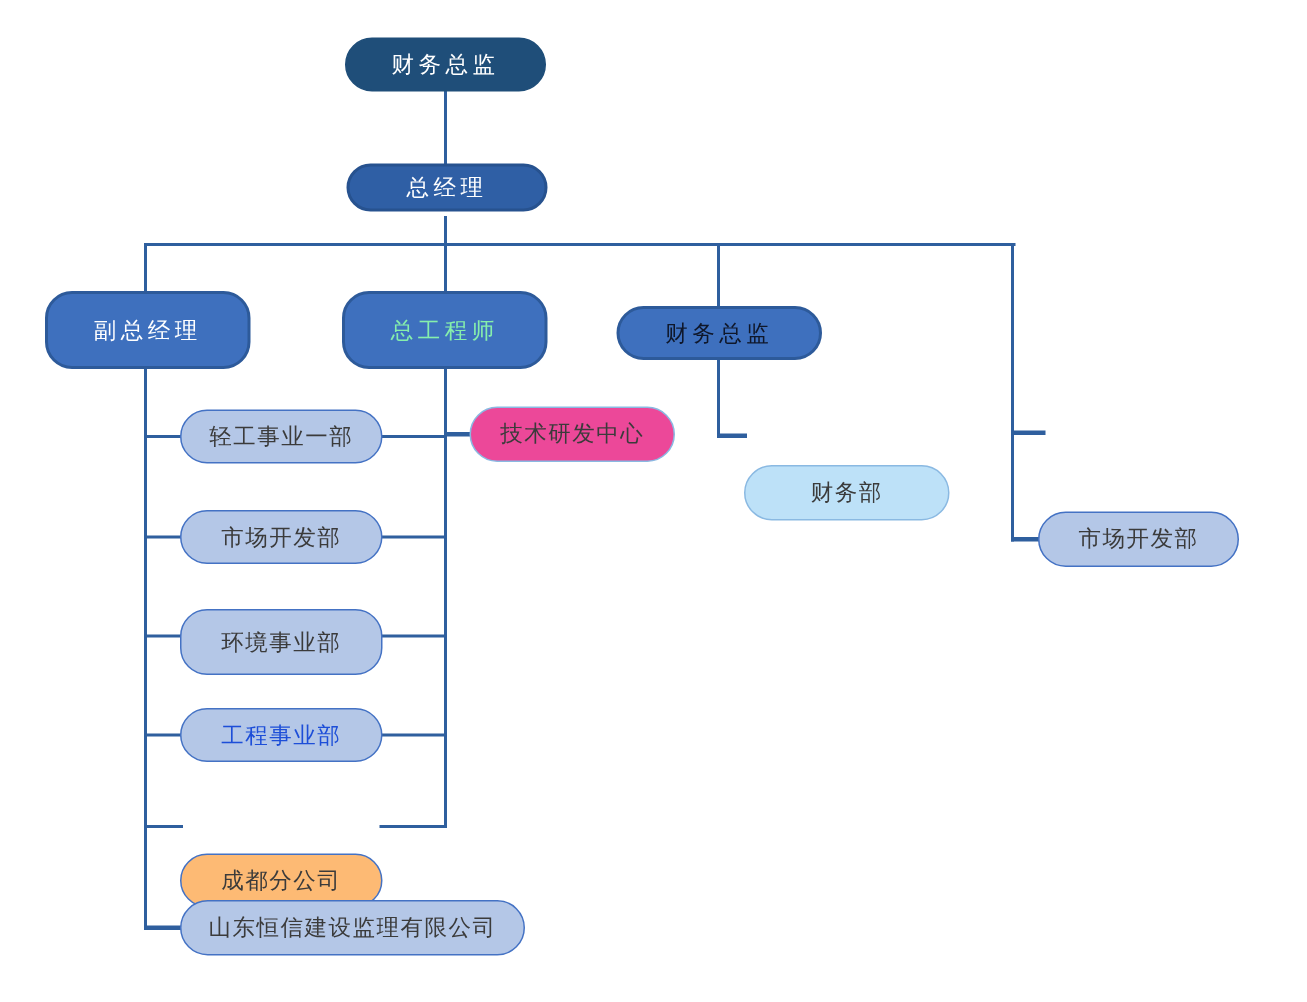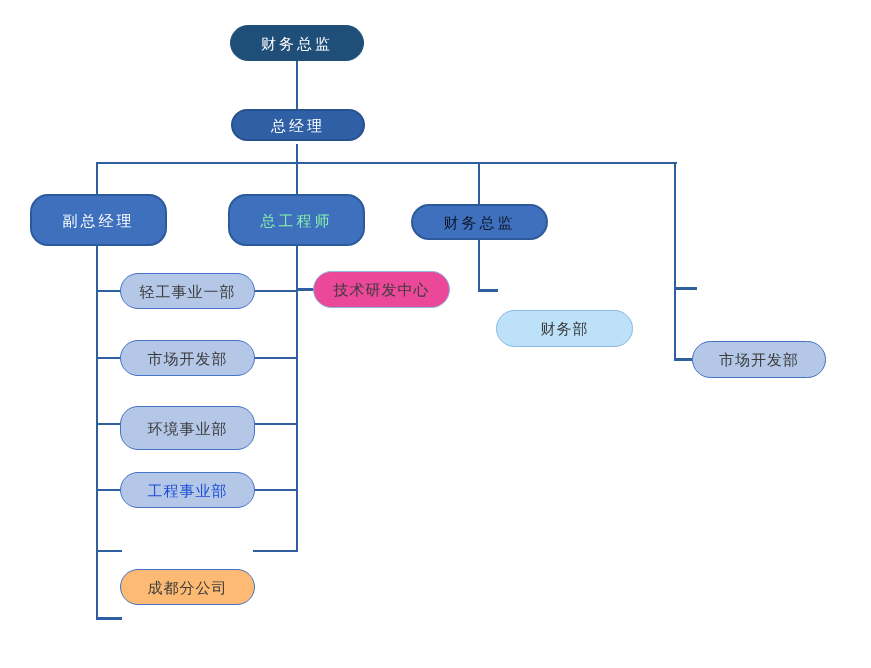--- a/index.html
+++ b/index.html
@@ -62,16 +62,17 @@
     <div class="node" style="left: 230px; top: 25px; width: 134px; height: 36px; background: rgb(31, 78, 121); border-color: rgb(31, 78, 121); border-width: 1px; border-radius: 18px; color: rgb(255, 255, 255); letter-spacing: 3px;">财务总监</div>
     <div class="node" style="left: 231px; top: 109px; width: 134px; height: 32px; background: rgb(47, 95, 165); border-color: rgb(39, 82, 143); border-width: 2px; border-radius: 18px; color: rgb(255, 255, 255); letter-spacing: 3px;">总经理</div>
     <div class="node" style="left: 30px; top: 194px; width: 137px; height: 52px; background: rgb(62, 112, 190); border-color: rgb(45, 90, 154); border-width: 2px; border-radius: 18px; color: rgb(255, 255, 255); letter-spacing: 3px;">副总经理</div>
     <div class="node" style="left: 228px; top: 194px; width: 137px; height: 52px; background: rgb(62, 112, 190); border-color: rgb(45, 90, 154); border-width: 2px; border-radius: 18px; color: #86efac; letter-spacing: 3px;">总工程师</div>
     <div class="node" style="left: 411px; top: 204px; width: 137px; height: 36px; background: rgb(62, 112, 190); border-color: rgb(45, 90, 154); border-width: 2px; border-radius: 18px; color: #0f172a; letter-spacing: 3px;">财务总监</div>
     <div class="node" style="left: 120px; top: 273px; width: 135px; height: 36px; background: rgb(180, 199, 231); border-color: rgb(68, 114, 196); border-width: 1.5px; border-radius: 18px; color: rgb(59, 59, 59); letter-spacing: 1px;">轻工事业一部</div>
     <div class="node" style="left: 120px; top: 340px; width: 135px; height: 36px; background: rgb(180, 199, 231); border-color: rgb(68, 114, 196); border-width: 1.5px; border-radius: 18px; color: rgb(59, 59, 59); letter-spacing: 1px;">市场开发部</div>
     <div class="node" style="left: 120px; top: 406px; width: 135px; height: 44px; background: rgb(180, 199, 231); border-color: rgb(68, 114, 196); border-width: 1.5px; border-radius: 18px; color: rgb(59, 59, 59); letter-spacing: 1px;">环境事业部</div>
     <div class="node" style="left: 120px; top: 472px; width: 135px; height: 36px; background: rgb(180, 199, 231); border-color: rgb(68, 114, 196); border-width: 1.5px; border-radius: 18px; color: #1d4ed8; letter-spacing: 1px;">工程事业部</div>
     <div class="node" style="left: 120px; top: 533px; width: 135px; height: 36px; background: #fdba74; border-color: rgb(68, 114, 196); border-width: 1.5px; border-radius: 18px; color: rgb(59, 59, 59); letter-spacing: 1px; margin-top: 36px;">成都分公司</div>
+    <div class="node" style="left: 120px; top: 600px; width: 230px; height: 37px; background: rgb(180, 199, 231); border-color: rgb(68, 114, 196); border-width: 1.5px; border-radius: 18.5px; color: rgb(59, 59, 59); letter-spacing: 1px;">山东恒信建设监理有限公司</div>
     <div class="node" style="left: 313px; top: 271px; width: 137px; height: 37px; background: #ec4899; border-color: rgb(138, 185, 226); border-width: 1.5px; border-radius: 18.5px; color: rgb(59, 59, 59); letter-spacing: 1px;">技术研发中心</div>
     <div class="node" style="left: 496px; top: 272px; width: 137px; height: 37px; background: rgb(189, 225, 248); border-color: rgb(138, 185, 226); border-width: 1.5px; border-radius: 18.5px; color: rgb(59, 59, 59); letter-spacing: 1px; margin-top: 38px;">财务部</div>
     <div class="node" style="left: 692px; top: 341px; width: 134px; height: 37px; background: rgb(180, 199, 231); border-color: rgb(68, 114, 196); border-width: 1.5px; border-radius: 18.5px; color: rgb(59, 59, 59); letter-spacing: 1px;">市场开发部</div>
   </div>
 
 </body></html>

